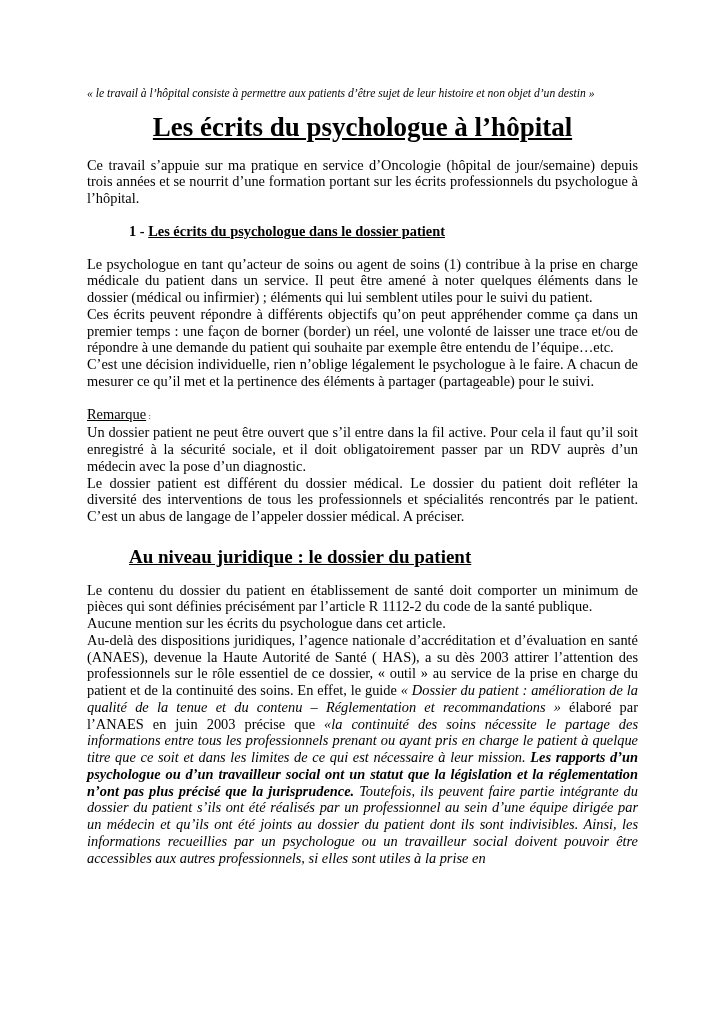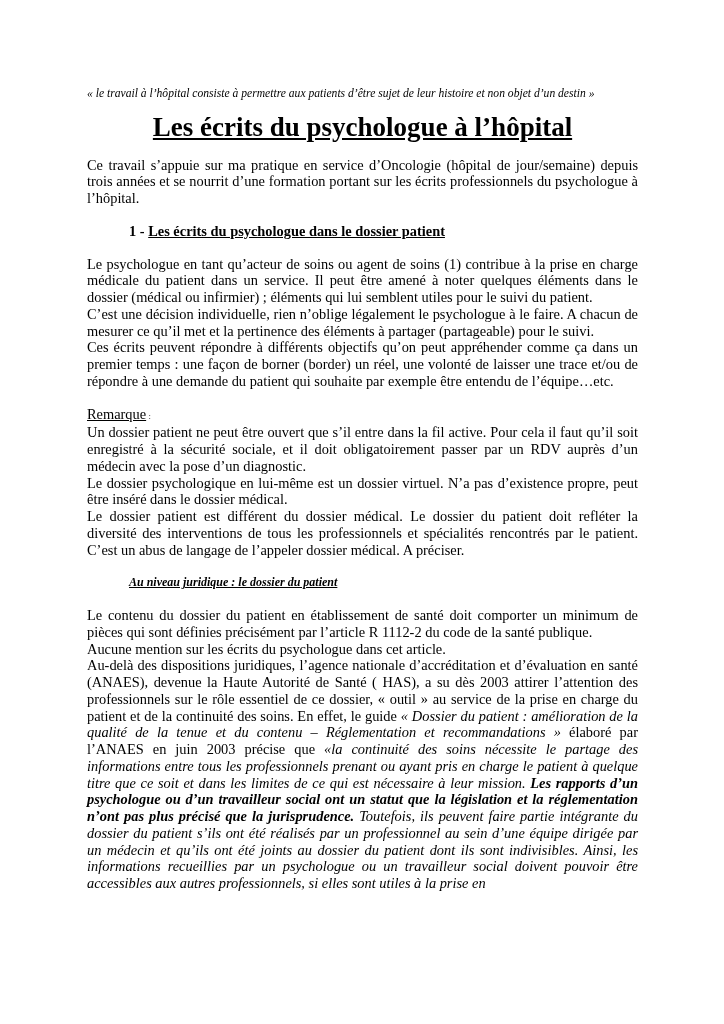--- a/index.html
+++ b/index.html
@@ -10,47 +10,46 @@
   .title { text-align: center; font-size: 27px; line-height: 24px; margin: 14px 0 0 0; }
   .title span { text-decoration: underline; }
   p { margin: 0; }
   .body { font-size: 14.4px; line-height: 16.75px; text-align: justify; }
   .intro { margin-top: 18px; }
   .h1 { font-weight: bold; font-size: 14.4px; line-height: 16.75px; margin-top: 16px; padding-left: 42px; }
   .h1 .u { text-decoration: underline; }
   .para { margin-top: 16px; }
   .rem-label { text-decoration: underline; }
   .rem-colon { font-size: 9px; }
-  .h2 { font-weight: bold; font-style: italic; text-decoration: underline; font-size: 12px; line-height: 16.75px; margin-top: 16px; padding-left: 42px; }
+  .h2 { font-weight: bold; text-decoration: underline; font-size: 19px; line-height: 16.75px; margin-top: 24px; padding-left: 42px; }
   .u { }
   .it { font-style: italic; }
   .bi { font-weight: bold; font-style: italic; }
 </style>
 </head>
 <body>
 
 <div class="page">
   <p class="quote">« le travail à l’hôpital consiste à permettre aux patients d’être sujet de leur histoire et non objet d’un destin »</p>
 
   <h1 class="title"><span>Les écrits du psychologue à l’hôpital</span></h1>
 
   <p class="body intro">Ce travail s’appuie sur ma pratique en service d’Oncologie (hôpital de jour/semaine) depuis trois années et se nourrit d’une formation portant sur les écrits professionnels du psychologue à l’hôpital.</p>
 
   <p class="h1"><span>1 - </span><span class="u">Les écrits du psychologue dans le dossier patient</span></p>
 
   <div class="para">
     <p class="body">Le psychologue en tant qu’acteur de soins ou agent de soins (1) contribue à la prise en charge médicale du patient dans un service. Il peut être amené à noter quelques éléments dans le dossier (médical ou infirmier) ; éléments qui lui semblent utiles pour le suivi du patient.</p>
+    <p class="body">Ces écrits peuvent répondre à différents objectifs qu’on peut appréhender comme ça dans un premier temps : une façon de borner (border) un réel, une volonté de laisser une trace et/ou de répondre à une demande du patient qui souhaite par exemple être entendu de l’équipe…etc.</p>
     <p class="body">C’est une décision individuelle, rien n’oblige légalement le psychologue à le faire. A chacun de mesurer ce qu’il met et la pertinence des éléments à partager (partageable) pour le suivi.</p>
-    <p class="body">Ces écrits peuvent répondre à différents objectifs qu’on peut appréhender comme ça dans un premier temps : une façon de borner (border) un réel, une volonté de laisser une trace et/ou de répondre à une demande du patient qui souhaite par exemple être entendu de l’équipe…etc.</p>
   </div>
 
   <div class="para">
     <p class="body"><span class="rem-label">Remarque</span><span class="rem-colon"> :</span></p>
     <p class="body">Un dossier patient ne peut être ouvert que s’il entre dans la fil active. Pour cela il faut qu’il soit enregistré à la sécurité sociale, et il doit obligatoirement passer  par un RDV auprès d’un médecin avec la pose d’un diagnostic.</p>
-    <p class="body">Le dossier psychologique en lui-même est un dossier virtuel. N’a pas d’existence propre, peut être inséré dans le dossier médical.</p>
     <p class="body">Le dossier patient est différent du dossier médical. Le dossier du patient doit refléter la diversité des interventions de tous les professionnels et spécialités rencontrés par le patient. C’est un abus de langage de l’appeler dossier médical. A préciser.</p>
   </div>
 
   <p class="h2">Au niveau juridique : le dossier du patient</p>
 
   <div class="para">
     <p class="body"><span class="u">Le contenu du dossier du patient</span><span> en établissement de santé doit comporter un minimum de pièces qui sont définies précisément par l’article R 1112-2 du code de la santé publique.</span></p>
     <p class="body">Aucune mention sur les écrits du psychologue dans cet article.</p>
     <p class="body"><span>Au-delà des dispositions juridiques, l’agence nationale d’accréditation et d’évaluation en santé (ANAES), devenue la Haute Autorité de Santé ( HAS), a su dès 2003 attirer l’attention des professionnels sur le rôle essentiel de ce dossier, « outil » au service de la prise en charge du patient et de la continuité des soins. En effet, le guide </span><span class="it">« Dossier du patient : amélioration de la qualité de la tenue et du contenu – Réglementation et recommandations »</span><span> élaboré par l’ANAES en juin 2003 précise que </span><span class="it">«la continuité des soins nécessite le partage des informations entre tous les professionnels prenant ou ayant pris en charge le patient à quelque titre que ce soit et dans les limites de ce qui est nécessaire à leur mission. </span><span class="bi">Les rapports d’un psychologue ou d’un travailleur social ont un statut que la législation et la réglementation n’ont pas plus précisé que la jurisprudence.</span><span class="it"> Toutefois, ils peuvent faire partie intégrante du dossier du patient s’ils ont été réalisés par un professionnel au sein d’une équipe dirigée par un médecin et qu’ils ont été joints au dossier du patient dont ils sont indivisibles. Ainsi, les informations recueillies par un psychologue ou un travailleur social doivent pouvoir être accessibles aux autres professionnels, si elles sont utiles à la prise en</span></p>
   </div>

